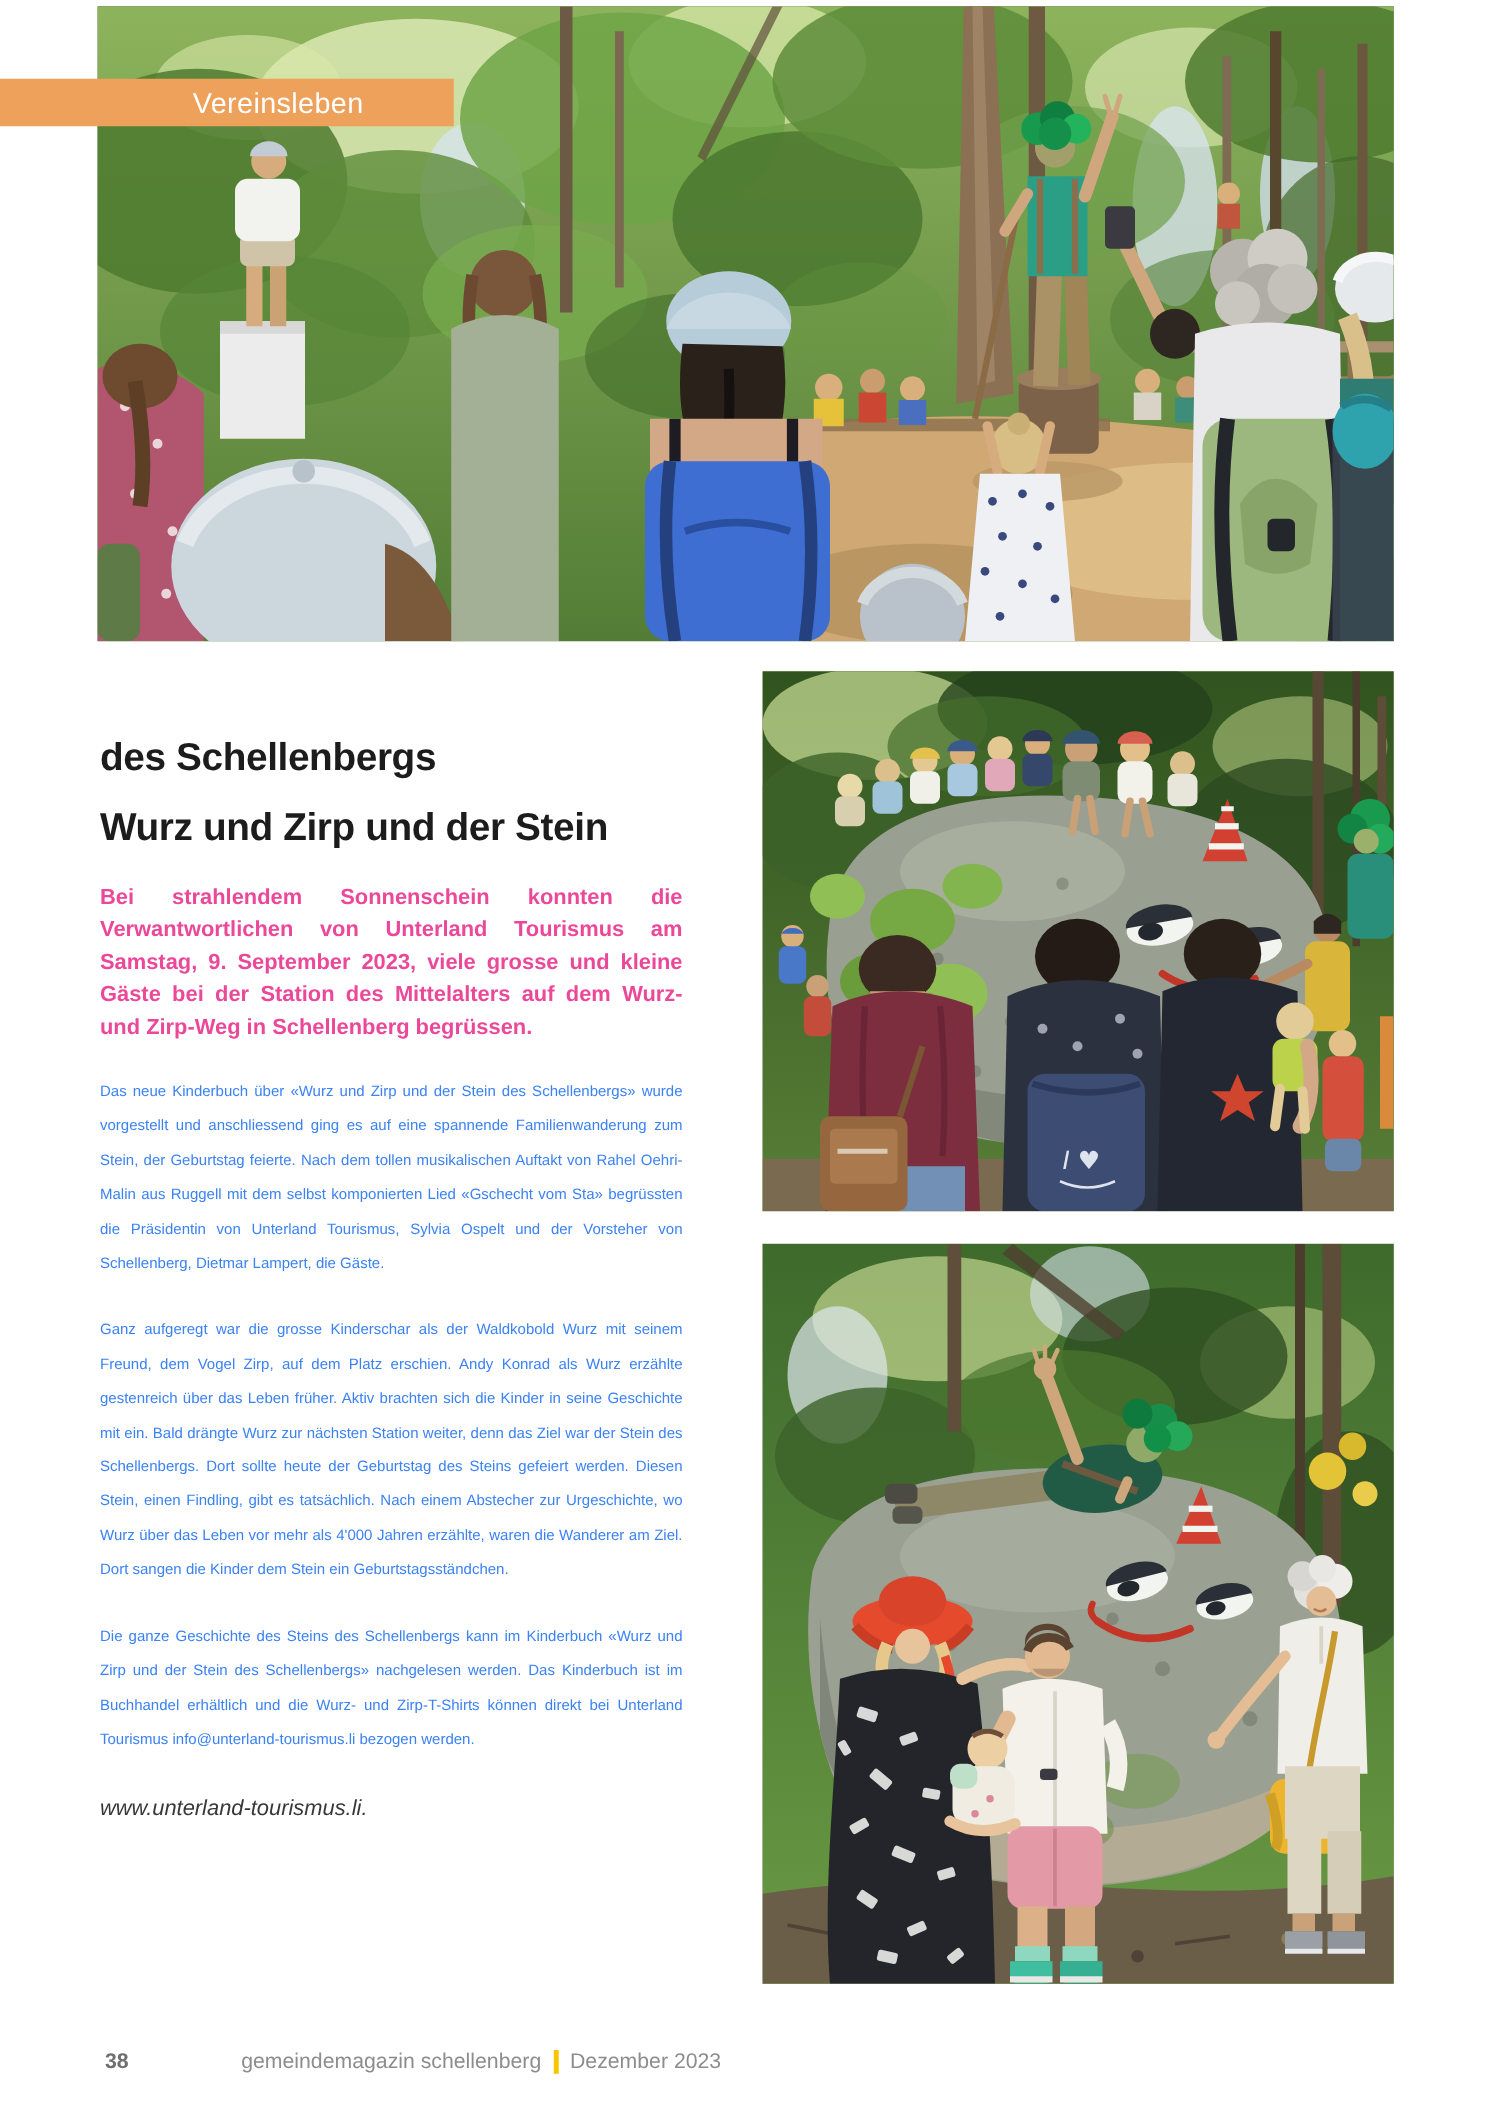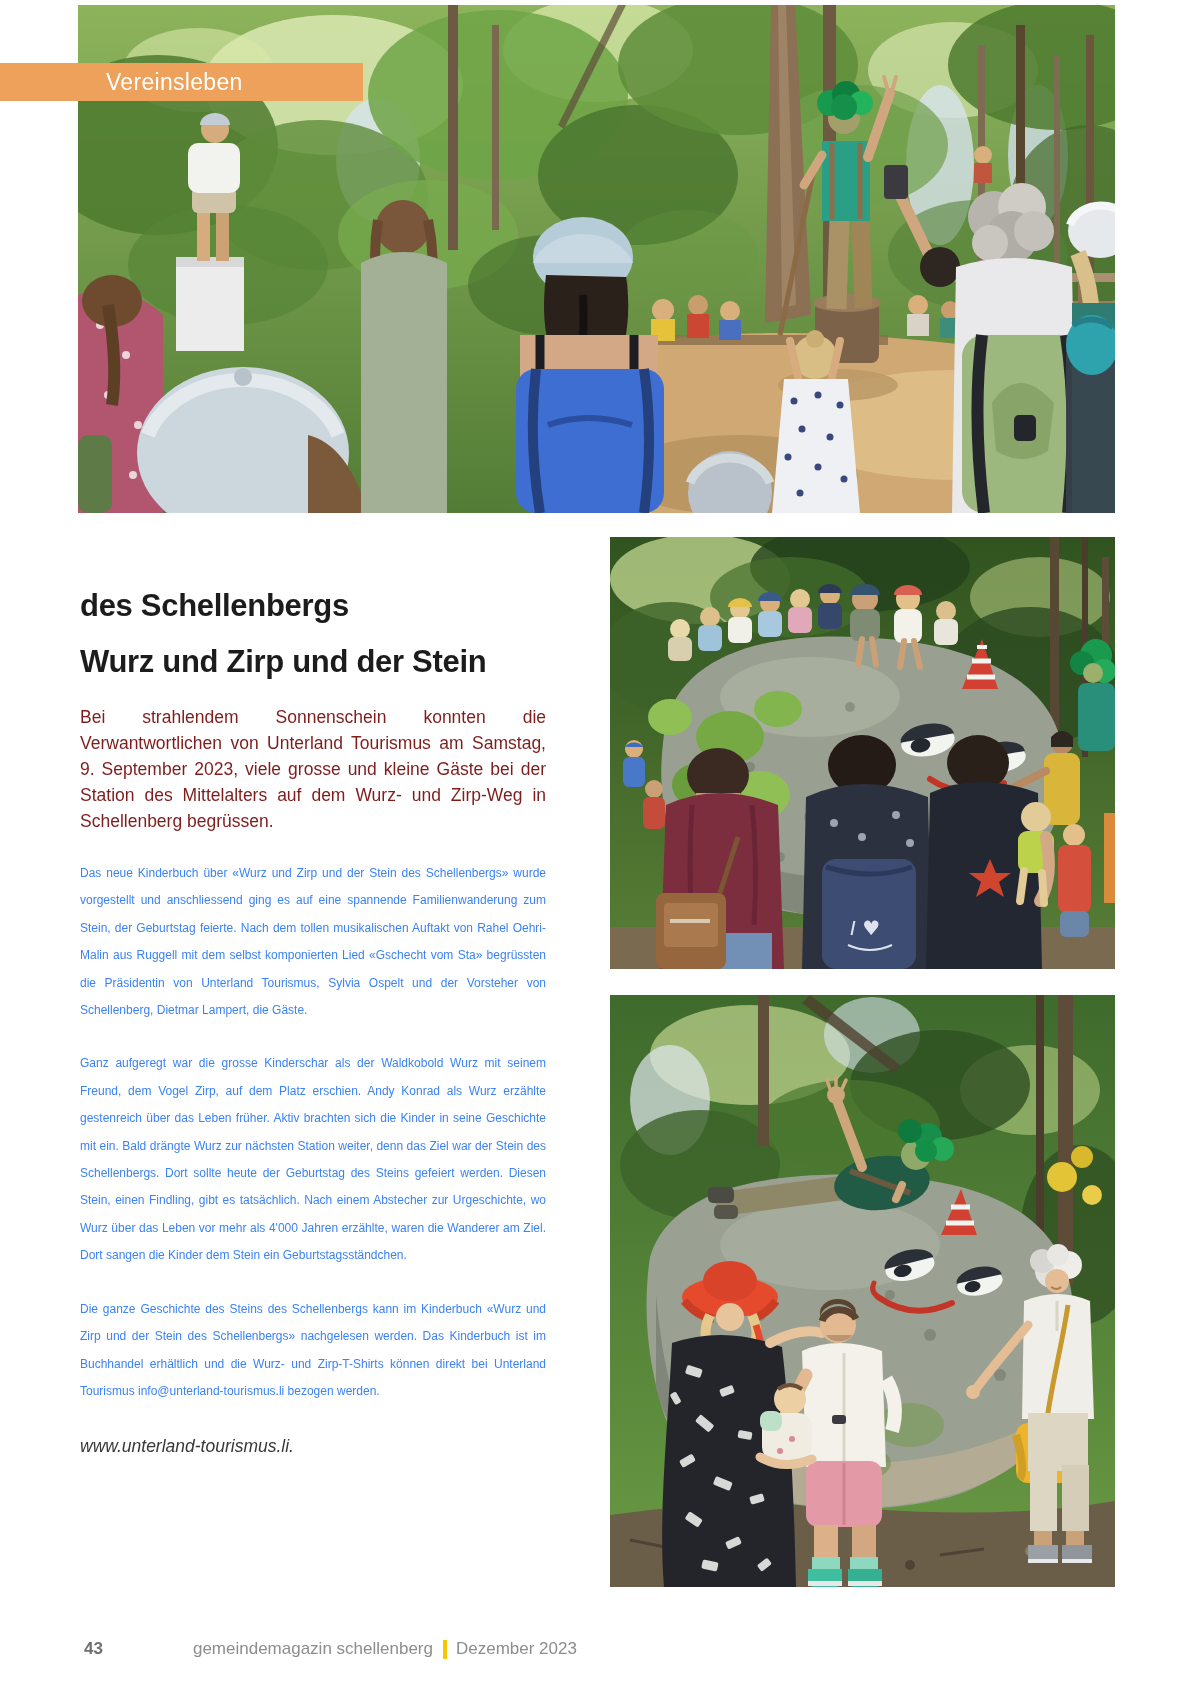--- a/index.html
+++ b/index.html
@@ -7,26 +7,26 @@
     position:relative;width:1200px;height:1697px;background:#ffffff;
     font-family:"Liberation Sans","DejaVu Sans",sans-serif;overflow:hidden;
   }
   .photo{position:absolute;overflow:hidden;background:#5b7c3a;}
   .photo svg{display:block;width:100%;height:100%;}
   .photo-top{left:78px;top:5px;width:1037px;height:508px;}
   .photo-s1{left:610px;top:537px;width:505px;height:432px;}
   .photo-s2{left:610px;top:995px;width:505px;height:592px;}
   .tag{
     position:absolute;left:0;top:63px;width:363px;height:38px;
-    background:#eda15a;color:#ffffff;display:flex;align-items:center;
-    padding-left:106px;box-sizing:border-box;font-size:23px;letter-spacing:.3px;
+    background:#eda15a;color:#ffffff;display:flex;align-items:center;justify-content:center;
+    padding-left:82px;box-sizing:border-box;font-size:23px;letter-spacing:.3px;
   }
   .col{position:absolute;left:80px;top:578px;width:466px;color:#313131;}
   .title{font-size:31px;line-height:56px;font-weight:bold;color:#1c1c1c;letter-spacing:-.3px;}
-  .lead{margin:14px 0 12px 0;font-weight:normal;color:#7f1d1d;font-size:17.5px;line-height:26px;text-align:justify;}
+  .lead{margin:14px 0 12px 0;font-weight:bold;color:#ec4899;font-size:17.5px;line-height:26px;text-align:justify;}
   .body-p{margin:26px 0 0 0;font-size:12px;line-height:27.4px;text-align:justify;color:#3b82f6;}
   .www{margin:31px 0 0 0;font-size:17.5px;color:#383838;font-style:italic;}
   .footer{
     position:absolute;left:84px;top:1637px;height:24px;display:flex;align-items:center;
     font-size:17px;color:#8d8d8d;
   }
   .footer .pn{font-weight:bold;color:#6f6f6f;}
   .footer .mag{margin-left:90px;}
   .footer .div{display:inline-block;width:4px;height:19px;background:#f7c600;margin:0 9px 0 10px;}
 </style>
@@ -504,19 +504,19 @@
       <rect x="424" y="536" width="18" height="14" fill="#c9a27a"></rect>
       <rect x="456" y="536" width="18" height="14" fill="#c9a27a"></rect>
       <path d="M418,550 h30 v12 a5 5 0 0 1 -5,5 h-20 a5 5 0 0 1 -5,-5 z" fill="#9aa0a6"></path>
       <path d="M452,550 h30 v12 a5 5 0 0 1 -5,5 h-20 a5 5 0 0 1 -5,-5 z" fill="#8f959b"></path>
       <rect x="418" y="564" width="30" height="4" fill="#e6e8ea"></rect>
       <rect x="452" y="564" width="30" height="4" fill="#e6e8ea"></rect>
     </svg>
   </div>
 
   <div class="footer">
-    <span class="pn">43</span>
+    <span class="pn">38</span>
     <span class="mag">gemeindemagazin schellenberg</span>
     <span class="div"></span>
     <span class="date">Dezember 2023</span>
   </div>
 
 </div>
 
 </body></html>

